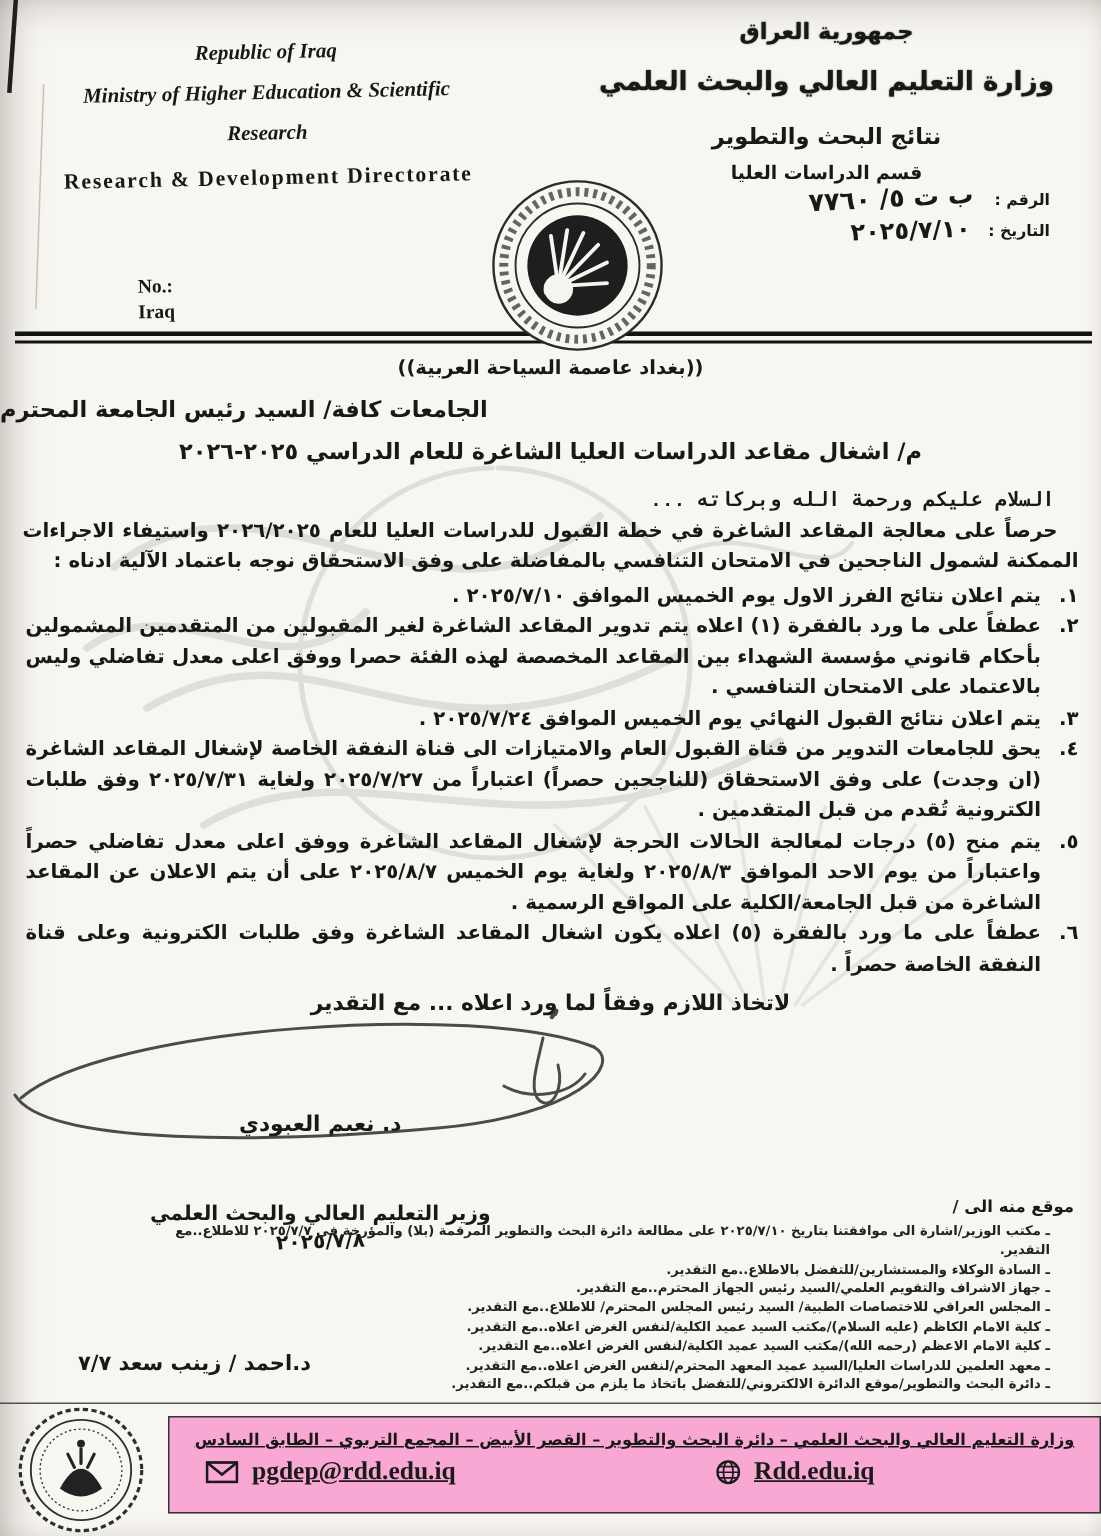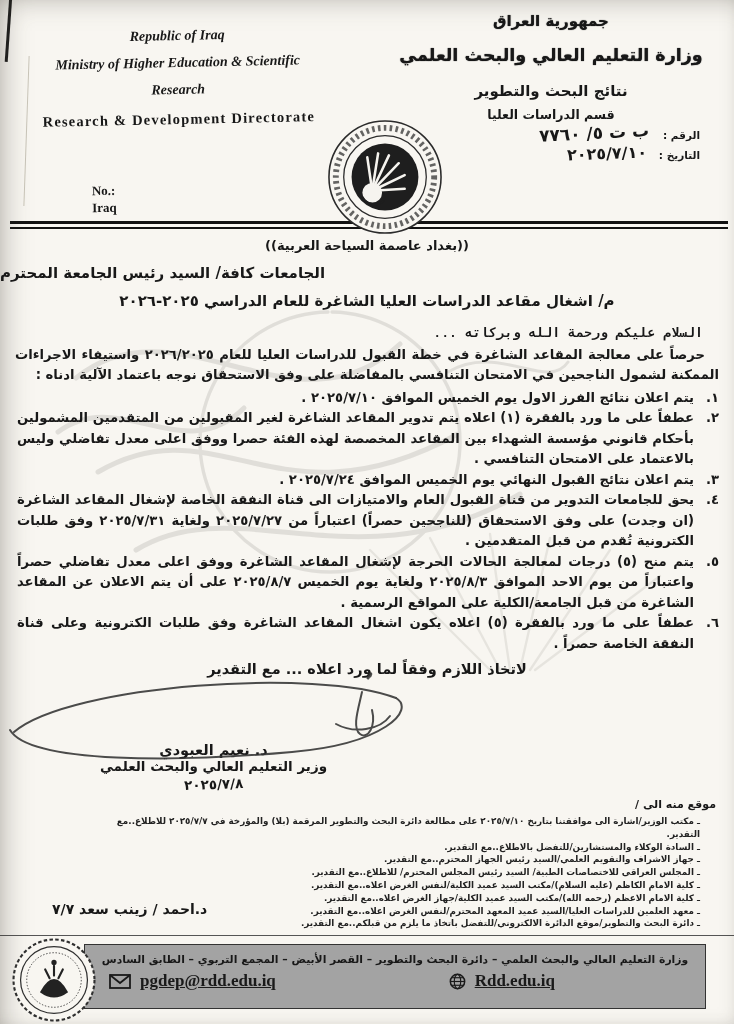--- a/index.html
+++ b/index.html
@@ -57,34 +57,34 @@
   .item{display:flex;direction:rtl;}
   .item .num{flex:none;width:25px;text-align:right;}
   .item .text{flex:1;text-align:justify;padding-left:2px;}
   .closing{margin-top:5px;text-align:center;font-size:14.5px;letter-spacing:.2px;}
 
   
   .swoosh{position:absolute;left:0;top:666px;width:440px;height:125px;z-index:2;}
   .sig{position:absolute;top:742px;left:56px;width:315px;text-align:center;direction:rtl;
         font-weight:bold;z-index:1;}
   .sig .name{font-size:14.5px;}
-  .sig .title{font-size:13.5px;}
+  .sig .title{font-size:13.5px;margin-top:43px;}
   .sig .date{font-size:13.5px;letter-spacing:2px;transform:rotate(-2deg);display:inline-block;margin-top:1px;}
 
   
   .cc{position:absolute;top:798px;right:18px;left:110px;direction:rtl;text-align:right;font-weight:bold;z-index:1;}
   .cc-heading{font-size:11px;margin-bottom:4px;}
   .cc-item{font-size:8.8px;line-height:12.8px;padding-right:16px;color:#222;}
   .cc-item::before{content:"ـ  ";}
   .note{position:absolute;top:901px;left:52px;direction:rtl;font-size:14px;font-weight:bold;z-index:1;}
 
   
   .footer-line{position:absolute;top:935px;left:0;right:0;height:1px;background:#555;}
-  .footer-box{position:absolute;top:944px;left:84px;width:620px;height:63px;border:1.5px solid #333;
-        background:#a3a3a3;z-index:1;}
+  .footer-box{position:absolute;top:944px;left:112px;width:620px;height:63px;border:1.5px solid #333;
+        background:#f9a8d4;z-index:1;text-decoration:underline;}
   .footer-address{direction:rtl;text-align:center;font-size:10.8px;font-weight:bold;margin-top:8px;}
   .footer-contacts{display:flex;justify-content:space-between;align-items:center;padding:5px 150px 0 24px;}
   .contact{display:flex;align-items:center;gap:9px;font-family:"Liberation Serif",serif;
         font-weight:bold;font-size:17px;text-decoration:underline;color:#1a1a1a;cursor:pointer;}
   .footer-logo{position:absolute;left:10px;top:936px;width:88px;height:88px;z-index:2;}
 </style>
 </head>
 <body>
 
 <div class="page">
@@ -217,21 +217,21 @@
     <div><span class="date">٢٠٢٥/٧/٨</span></div>
   </div>
 
   <div class="cc">
     <div class="cc-heading">موقع منه الى /</div>
     <div class="cc-item">مكتب الوزير/اشارة الى موافقتنا بتاريخ ٢٠٢٥/٧/١٠ على مطالعة دائرة البحث والتطوير المرقمة (بلا) والمؤرخة في ٢٠٢٥/٧/٧ للاطلاع..مع التقدير.</div>
     <div class="cc-item">السادة الوكلاء والمستشارين/للتفضل بالاطلاع..مع التقدير.</div>
     <div class="cc-item">جهاز الاشراف والتقويم العلمي/السيد رئيس الجهاز المحترم..مع التقدير.</div>
     <div class="cc-item">المجلس العراقي للاختصاصات الطبية/ السيد رئيس المجلس المحترم/ للاطلاع..مع التقدير.</div>
     <div class="cc-item">كلية الامام الكاظم (عليه السلام)/مكتب السيد عميد الكلية/لنفس الغرض اعلاه..مع التقدير.</div>
-    <div class="cc-item">كلية الامام الاعظم (رحمه الله)/مكتب السيد عميد الكلية/جهاز الغرض اعلاه..مع التقدير.</div>
+    <div class="cc-item">كلية الامام الاعظم (رحمه الله)/مكتب السيد عميد الكلية/لنفس الغرض اعلاه..مع التقدير.</div>
     <div class="cc-item">معهد العلمين للدراسات العليا/السيد عميد المعهد المحترم/لنفس الغرض اعلاه..مع التقدير.</div>
     <div class="cc-item">دائرة البحث والتطوير/موقع الدائرة الالكتروني/للتفضل باتخاذ ما يلزم من قبلكم..مع التقدير.</div>
   </div>
   <div class="note">د.احمد / زينب سعد ٧/٧</div>
 
   <div class="footer-line"></div>
   <div class="footer-box">
     <div class="footer-address">وزارة التعليم العالي والبحث العلمي – دائرة البحث والتطوير – القصر الأبيض – المجمع التربوي – الطابق السادس</div>
     <div class="footer-contacts">
       <div class="contact">

